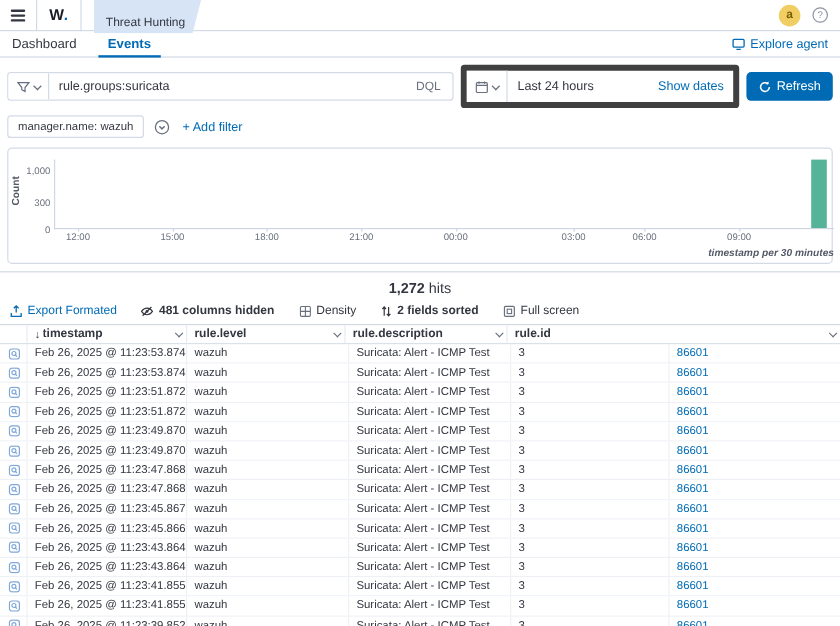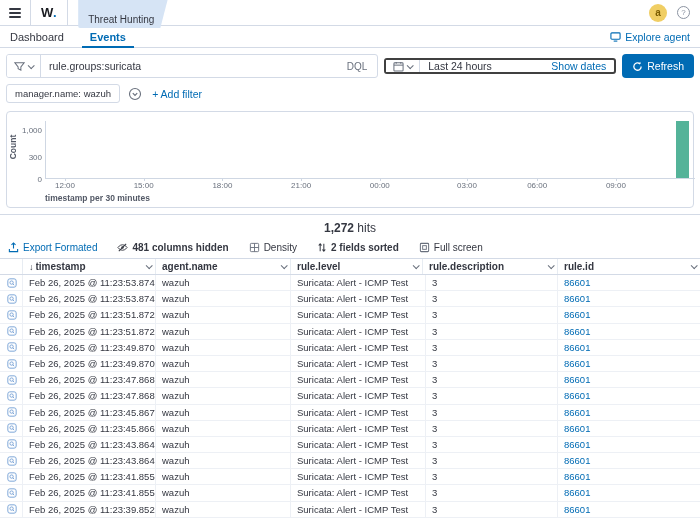--- a/index.html
+++ b/index.html
@@ -26,40 +26,40 @@
   .tab.active::after { content:''; position:absolute; left:-8px; right:-8px; bottom:0; height:2px; background:#006bb4; }
   .explore { margin-left:auto; display:flex; align-items:center; gap:4px; color:#006bb4; font-size:10.5px; cursor:pointer; }
 
   
   .searchrow { display:flex; gap:6px; padding:6px 6px 0 6px; align-items:center; flex:none; }
   .querybar { flex:1; height:24px; border:1px solid #d3dae6; border-radius:3px; background:#fff; display:flex; align-items:center; overflow:hidden; }
   .sq-btn { width:34px; height:100%; border:none; border-right:1px solid #d3dae6; background:#fff; display:flex; align-items:center; justify-content:center; gap:3px; cursor:pointer; }
   .chev { display:inline-block; width:5px; height:5px; border-right:1.2px solid #69707d; border-bottom:1.2px solid #69707d; transform:rotate(45deg) translateY(-1px); }
   .query-input { flex:1; font-size:10.5px; padding:0 8px; color:#343741; cursor:text; white-space:nowrap; }
   .dql { border:none; background:none; font-size:10px; color:#69707d; padding:0 10px; cursor:pointer; }
-  .datepicker { width:232px; height:16px; border:2px solid #404040; border-radius:3px; background:#fff; display:flex; align-items:flex-start; flex:none; }
+  .datepicker { width:232px; height:36px; border:5px solid #404040; border-radius:3px; background:#fff; display:flex; align-items:center; flex:none; }
   .cal-btn { width:34px; height:100%; border:none; border-right:1px solid #d3dae6; background:#fff; display:flex; align-items:center; justify-content:center; gap:3px; cursor:pointer; }
   .range { flex:1; font-size:10.5px; padding:0 8px; cursor:pointer; white-space:nowrap; }
   .show-dates { border:none; background:none; color:#006bb4; font-size:10.5px; padding:0 8px; cursor:pointer; white-space:nowrap; }
   .refresh { height:24px; background:#006bb4; color:#fff; border:none; border-radius:4px; font-size:10.5px; padding:0 10px; display:flex; align-items:center; gap:4px; cursor:pointer; flex:none; }
   .filterrow { display:flex; align-items:center; gap:8px; padding:6px 6px 4px 6px; flex:none; }
   .fpill { border:1px solid #d3dae6; border-radius:3px; background:#fff; font-size:9.5px; color:#343741; padding:3px 8px; cursor:pointer; }
   .fopts { width:16px; height:16px; border:none; background:none; cursor:pointer; display:flex; align-items:center; }
   .addfilter { color:#006bb4; font-size:10.5px; cursor:pointer; }
 
   
   .chart-panel { margin:4px 6px 0 6px; border:1px solid #d3dae6; border-radius:4px; height:97px; position:relative; flex:none; background:#fff; }
   .ylabel { position:absolute; left:-14px; top:30px; transform:rotate(-90deg); font-size:8.5px; font-weight:700; color:#535966; width:40px; text-align:center; }
   .plot { position:absolute; left:38px; top:9px; width:650px; height:58px; border-left:1px solid #cfd7e3; border-bottom:1px solid #cfd7e3; }
   .ytick { position:absolute; left:-36px; width:32px; text-align:right; font-size:8px; color:#69707d; }
   .xticks { position:absolute; left:38px; top:69px; width:650px; height:10px; }
   .xtick { position:absolute; transform:translateX(-50%); font-size:8px; color:#69707d; }
   .xtick::before { content:''; position:absolute; left:50%; top:-3px; height:3px; border-left:1px solid #cfd7e3; }
   .bar { position:absolute; bottom:0; width:13px; cursor:pointer; }
-  .xaxis-label { position:absolute; left:38px; top:81px; width:650px; text-align:left; font-size:8.5px; font-weight:700; color:#535966; }
+  .xaxis-label { position:absolute; left:38px; top:81px; width:650px; text-align:right; font-size:8.5px; font-weight:700; color:#535966;font-style:italic; }
 
   
   .results-head { border-top:1px solid #d3dae6; margin-top:6px; padding-top:6px; text-align:center; flex:none; }
   .hits { font-size:12px; }
   .hits b { font-weight:700; }
   .daterange { font-size:10px; margin-top:3px; color:#343741; }
   .dtoolbar { display:flex; align-items:center; gap:20px; padding:7px 8px 5px 8px; font-size:10px; flex:none; }
   .titem { display:flex; align-items:center; gap:4px; cursor:pointer; background:none; border:none; font-size:10px; color:#343741; }
   .titem.link { color:#006bb4; }
   .titem.bold { font-weight:700; }
@@ -168,21 +168,21 @@
     <span class="ytick" style="top: 5px;">1,000</span>
         <span class="ytick" style="top: 31.6923px;">300</span>
         <span class="ytick" style="top: 54px;">0</span>
       </div>
     <div class="xticks" id="xticks">
         <span class="xtick" style="left: 20px;">12:00</span>
         <span class="xtick" style="left: 98.7px;">15:00</span>
         <span class="xtick" style="left: 177.4px;">18:00</span>
         <span class="xtick" style="left: 256.1px;">21:00</span>
         <span class="xtick" style="left: 334.8px;">00:00</span>
-        <span class="xtick" style="left: 422px; text-align: right;">03:00</span>
+        <span class="xtick" style="left: 433px; text-align: right;">03:00</span>
         <span class="xtick" style="left: 492.2px;">06:00</span>
         <span class="xtick" style="left: 570.9px;">09:00</span>
       </div>
     <div class="xaxis-label">timestamp per 30 minutes</div>
   </div>
 
   <div class="results-head">
     <div class="hits"><b>1,272</b> <span>hits</span></div>
   </div>
 
@@ -225,24 +225,20 @@
       <span>Full screen</span>
     </button>
   </div>
 
   <div class="tbl">
     <div class="thead">
       <div class="th col-i"></div>
       <div class="th col-ts">
           <span class="sortarrow">↓</span>
           <span class="lbl">timestamp</span>
-          <span class="chev"></span>
-        </div>
-      <div class="th col-an">
-          <span class="lbl">agent.name</span>
           <span class="chev"></span>
         </div>
       <div class="th col-rl">
           <span class="lbl">rule.level</span>
           <span class="chev"></span>
         </div>
       <div class="th col-rd">
           <span class="lbl">rule.description</span>
           <span class="chev"></span>
         </div>

